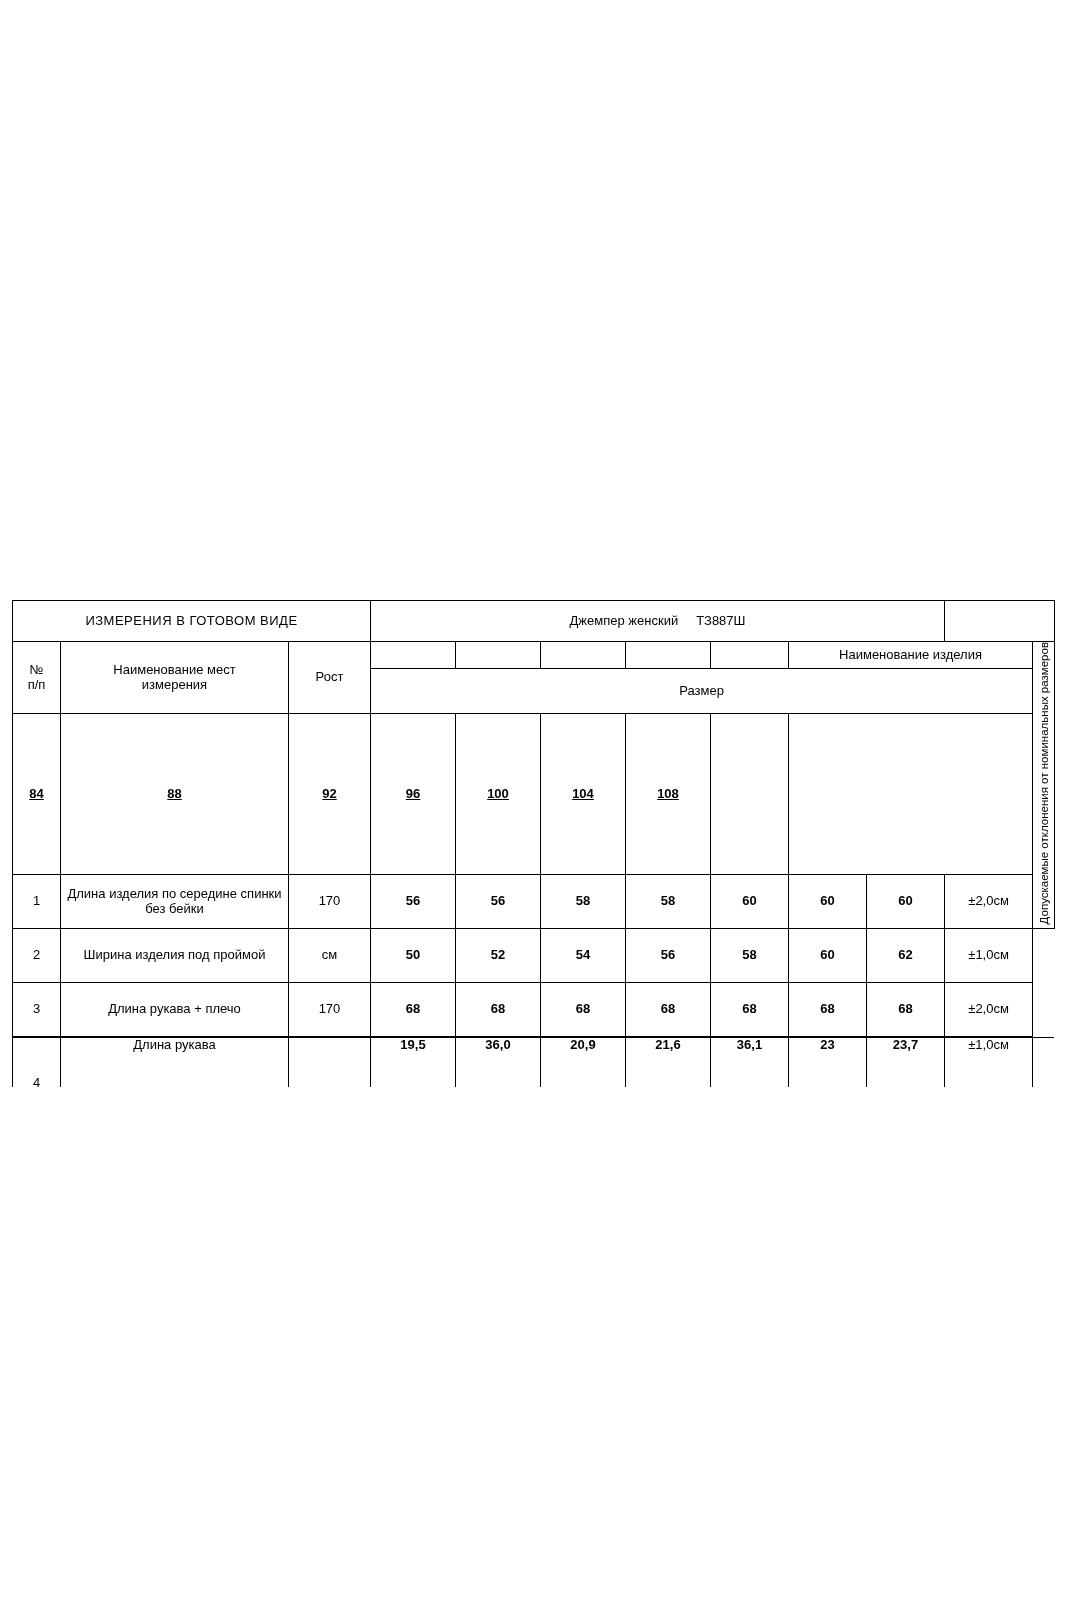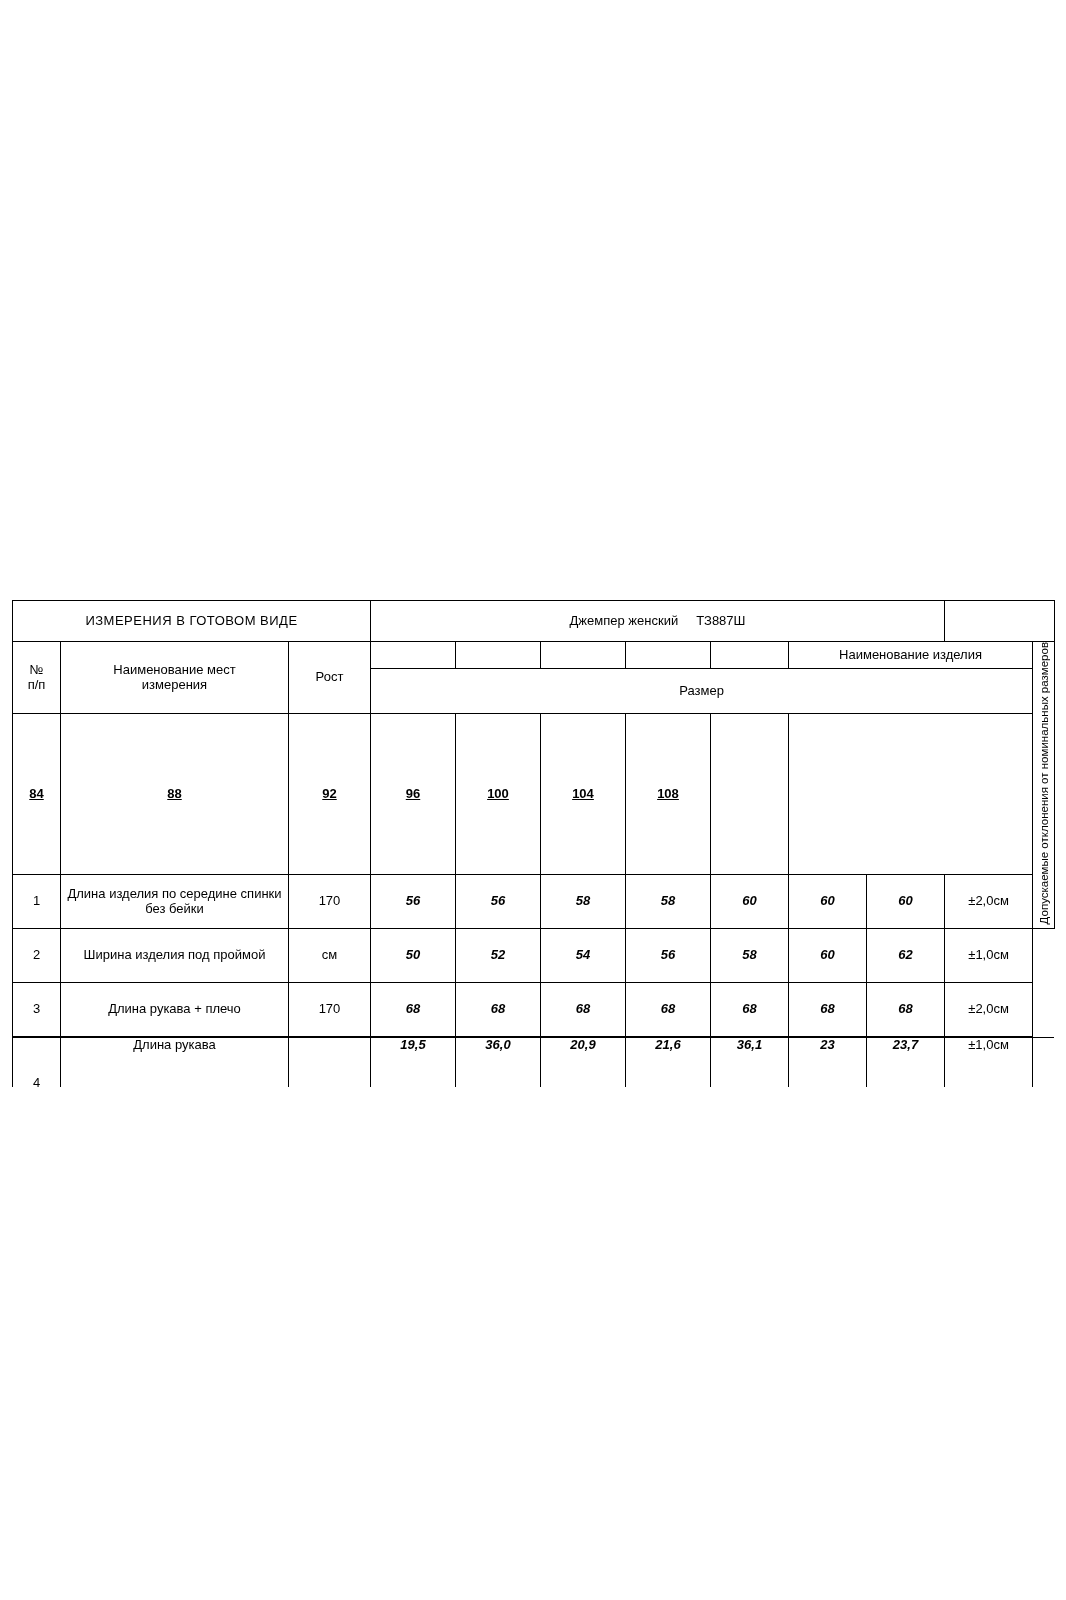--- a/index.html
+++ b/index.html
@@ -107,21 +107,20 @@
   .col-name {
     font-size: 13px;
     padding: 2px 6px;
     line-height: 1.25;
     margin-left: 16px;
   }
   .col-rost { font-size: 13px; }
   .val {
     font-weight: bold;
     font-size: 18px;
-    font-style: italic;
   }
   .dev {
     font-size: 14px;
   }
 
   
   .clip-wrap {
     position: relative;
     width: 1042px;
     height: 50px;

